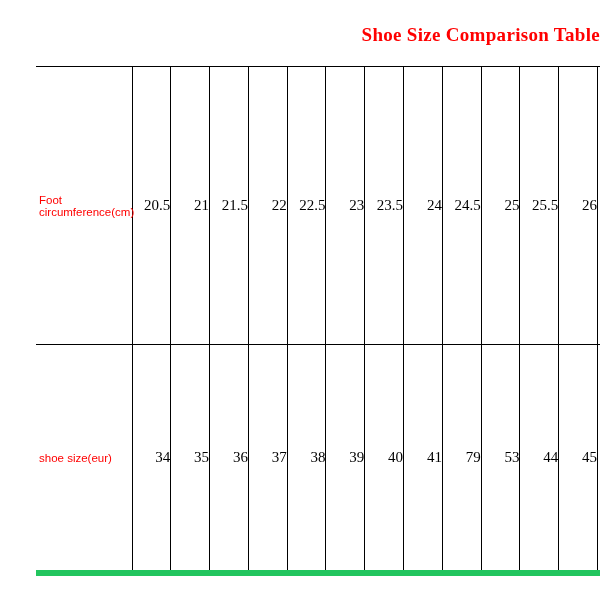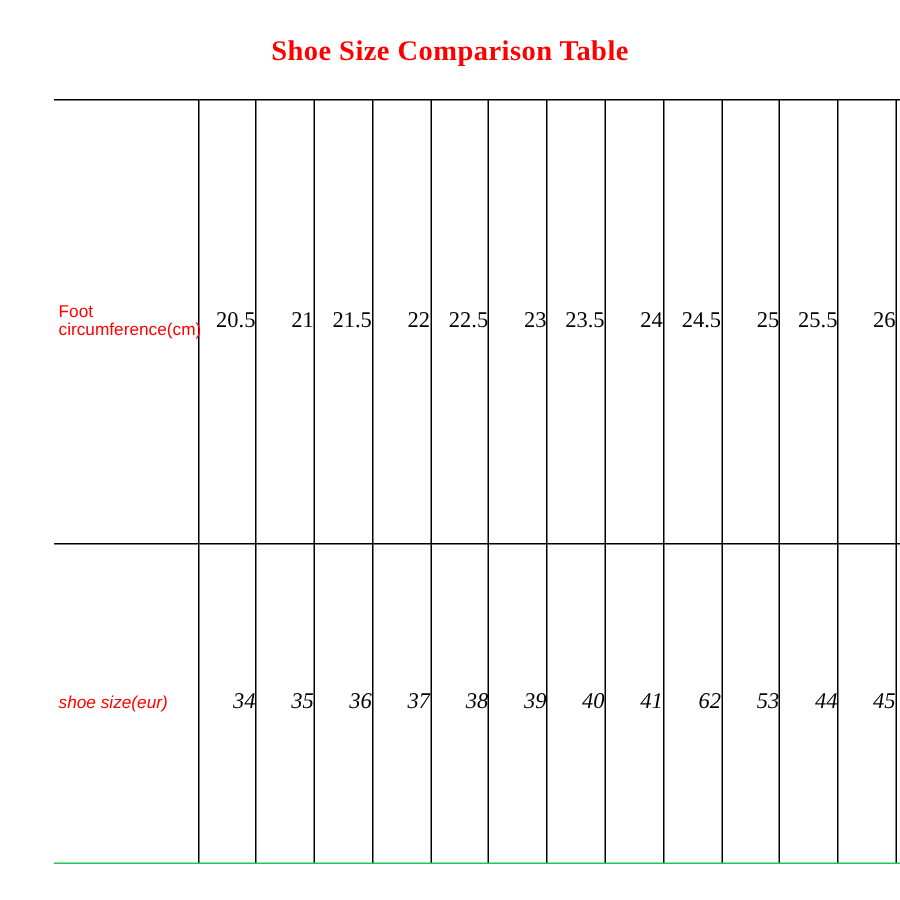--- a/index.html
+++ b/index.html
@@ -17,21 +17,21 @@
     position: relative;
     width: 600px;
     height: 600px;
     box-sizing: border-box;
   }
   .title {
     position: absolute;
     top: 24px;
     left: 0;
     width: 600px;
-    text-align: center;
+    text-align: right;
     color: #ff0000;
     font-family: "Liberation Serif", serif;
     font-weight: bold;
     font-size: 19px;
     letter-spacing: 0.3px;
   }
   .table-wrap {
     position: absolute;
     top: 66px;
     left: 0;
@@ -63,22 +63,21 @@
     border-left: none;
     border-right: 1px solid #000000;
   }
   table.size-table tr.data-row td.value:last-child {
     border-right: none;
   }
   table.size-table tr:first-child td {
     border-top: 1px solid #000000;
   }
   table.size-table tr:last-child td {
-    border-bottom: 1px solid #22c55e;
-    font-style: italic;
+    border-bottom: 6px solid #22c55e;
   }
   
   col.head-col { width: 96px; }
   col.val-col { width: 38.8px; }
 </style>
 </head>
 <body>
 
 <div class="page">
 
@@ -122,21 +121,21 @@
         <tr class="data-row">
           <td class="rowhead">shoe size(eur)</td>
           <td class="value">34</td>
           <td class="value">35</td>
           <td class="value">36</td>
           <td class="value">37</td>
           <td class="value">38</td>
           <td class="value">39</td>
           <td class="value">40</td>
           <td class="value">41</td>
-          <td class="value">62</td>
+          <td class="value">79</td>
           <td class="value">53</td>
           <td class="value">44</td>
           <td class="value">45</td>
           <td class="value">25</td>
         </tr>
       </tbody>
     </table>
   </div>
 
 </div>

